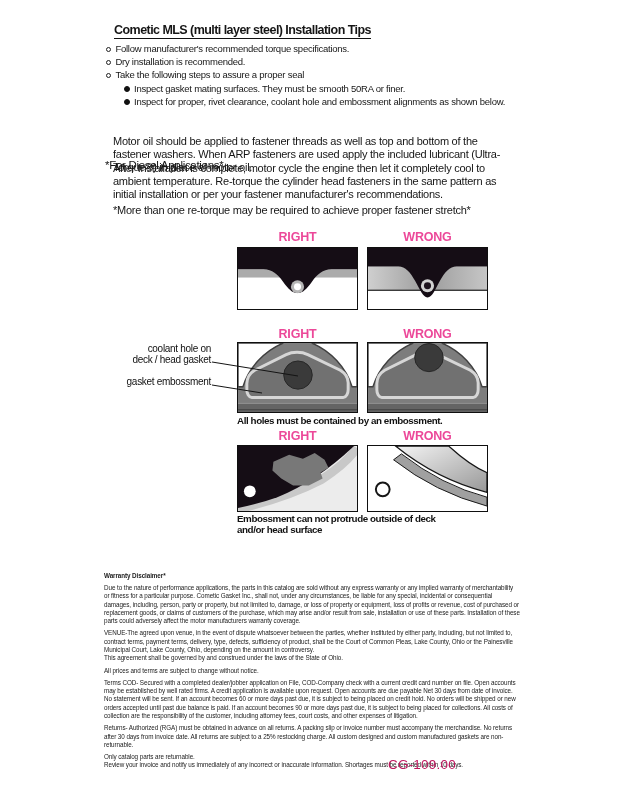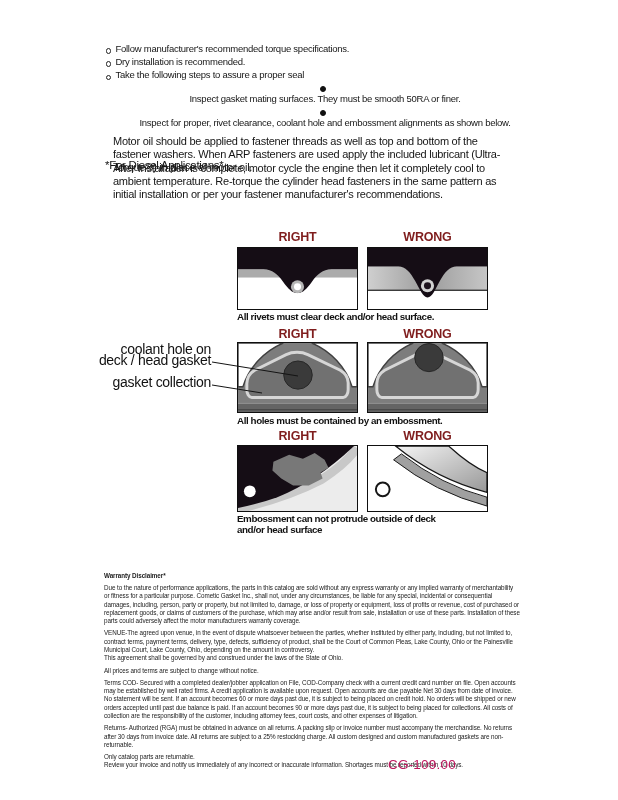--- a/index.html
+++ b/index.html
@@ -4,68 +4,69 @@
 <style>
   html,body{margin:0;padding:0;background:#e8e8e8;}
   .page{position:relative;width:618px;height:800px;background:#ffffff;overflow:hidden;
         font-family:"Liberation Sans", sans-serif;color:#161616;margin:0 auto;}
 
   .title{position:absolute;left:114px;top:23px;font-size:12.5px;font-weight:bold;
          letter-spacing:-0.55px;border-bottom:1.6px solid #111;padding-bottom:1px;white-space:nowrap;}
 
   .tips{position:absolute;left:106px;top:42px;margin:0;padding:0;list-style:none;
         font-size:9.5px;letter-spacing:-0.25px;line-height:13.2px;width:420px;}
-  .tips li{display:flex;align-items:center;}
-  .tips li.sub{margin-left:18px;flex-direction:column;}
+  .tips li{display:flex;align-items:flex-start;}
+  .tips li.sub{margin-left:18px;}
   .mk{flex:0 0 auto;display:inline-block;border-radius:50%;margin:4.5px 4px 0 0;}
   .mk.o{width:3.4px;height:3.4px;border:1px solid #222;background:#fff;}
   .mk.d{width:4px;height:4px;background:#111;border:0.5px solid #111;}
 
   .diesel-h{position:absolute;left:105px;top:119px;font-size:11.5px;font-weight:normal;letter-spacing:-0.3px;margin-top:40px;}
   .para{position:absolute;left:113px;width:402px;font-size:11px;letter-spacing:-0.25px;
         line-height:13.2px;margin:0;}
   .para.p1{top:135px;}
   .para.p2{top:162px;}
   .para.note{top:204px;}
 
   .rw{position:absolute;width:121px;text-align:center;font-size:12.5px;font-weight:bold;
-      letter-spacing:-0.2px;color:#7f1d1d;}
+      letter-spacing:-0.2px;color:#ec4899;}
   .rw.r1{top:230px;} .rw.r2{top:327px;} .rw.r3{top:429px;}
   .rw.colL{left:237px;} .rw.colR{left:367px;}
 
   .panel{position:absolute;border:1.8px solid #0f0f0f;box-sizing:border-box;background:#fff;}
   .panel.colL{left:237px;} .panel.colR{left:367px;}
   .panel.r1{top:247px;width:121px;height:63px;}
   .panel.r2{top:342px;width:121px;height:71px;}
   .panel.r3{top:445px;width:121px;height:67px;}
   .panel svg{display:block;width:100%;height:100%;}
 
   .caption{position:absolute;left:237px;font-size:9.8px;font-weight:bold;letter-spacing:-0.42px;
            color:#121212;line-height:11px;}
   .caption.c1{top:311px;} .caption.c2{top:415px;} .caption.c3{top:513px;}
 
-  .ann{position:absolute;left:90px;width:121px;text-align:right;font-size:14px;
+  .ann{position:absolute;left:90px;width:121px;text-align:right;font-size:10px;
        letter-spacing:-0.3px;line-height:10.8px;color:#111;}
   .ann.a1{top:344px;} .ann.a2{top:377px;}
 
   .leader{position:absolute;left:210px;top:358px;width:92px;height:40px;z-index:5;}
 
   .disclaimer{position:absolute;left:104px;top:572px;width:416px;font-size:6.3px;
               letter-spacing:-0.08px;line-height:8.35px;color:#222;}
   .disclaimer .d-h{font-weight:bold;margin:0 0 3.5px 0;}
   .disclaimer p{margin:0 0 3.8px 0;}
   .disclaimer p.tight{margin:0;}
 
   .footer-code{position:absolute;left:388px;top:757px;font-size:13.5px;letter-spacing:0.2px;color:#be185d;}
 </style>
 </head>
 <body>
 
 <div class="page">
 
+  <div class="title">Cometic MLS (multi layer steel) Installation Tips</div>
 
   <ul class="tips">
     <li>
       <span class="mk o"></span>
       <span>Follow manufacturer's recommended torque specifications.</span>
     </li>
     <li>
       <span class="mk o"></span>
       <span>Dry installation is recommended.</span>
     </li>
@@ -79,20 +80,21 @@
     </li>
     <li class="sub">
       <span class="mk d"></span>
       <span>Inspect for proper, rivet clearance, coolant hole and embossment alignments as shown below.</span>
     </li>
   </ul>
 
   <div class="diesel-h">*For Diesel Applications*</div>
   <p class="para p1">Motor oil should be applied to fastener threads as well as top and bottom of the fastener washers. When ARP fasteners are used apply the included lubricant (Ultra-Torque®) in place of motor oil.</p>
   <p class="para p2">After Installation is complete, motor cycle the engine then let it completely cool to ambient temperature. Re-torque the cylinder head fasteners in the same pattern as initial installation or per your fastener manufacturer's recommendations.</p>
+  <p class="para note">*More than one re-torque may be required to achieve proper fastener stretch*</p>
 
   <div class="rw r1 colL">RIGHT</div>
   <div class="rw r1 colR">WRONG</div>
 
   <div class="panel r1 colL">
     <svg viewBox="0 0 121 63" preserveAspectRatio="none">
       <rect width="121" height="63" fill="#ffffff"></rect>
       <rect x="0" y="22" width="121" height="8.5" fill="#ababab"></rect>
       <path d="M0 0 H121 V22 H95 C86 22 81 27 75 35 C70 42 66 46.5 60.5 46.5 C55 46.5 51 42 46 35 C40 27 35 22 26 22 H0 Z" fill="#150d15"></path>
       <circle cx="60.5" cy="40" r="6.7" fill="#b5b5b5"></circle>
@@ -109,30 +111,29 @@
         </linearGradient>
       </defs>
       <rect width="121" height="63" fill="#ffffff"></rect>
       <rect y="19" width="121" height="24.5" fill="url(#deckGradW)"></rect>
       <rect y="43" width="121" height="1.3" fill="#262626"></rect>
       <path d="M0 0 H121 V19 H90 C83 19 78 25 73 34 C68 43 65.5 51 60.5 51 C56 51 53 43 48 34 C43 25 38 19 31 19 H0 Z" fill="#150d15"></path>
       <circle cx="60.5" cy="39" r="6.7" fill="#d2d2d2"></circle>
       <circle cx="60.5" cy="39" r="3.6" fill="#1d131d"></circle>
     </svg>
   </div>
-  <div class="caption c1">All rivets must clear deck and/or head surface.</div>
 
   <div class="rw r2 colL">RIGHT</div>
   <div class="rw r2 colR">WRONG</div>
 
   <div class="ann a1">
     <div>coolant hole on</div>
     <div>deck / head gasket</div>
   </div>
-  <div class="ann a2">gasket collection</div>
+  <div class="ann a2">gasket embossment</div>
 
   <svg class="leader">
     <line x1="2" y1="4" x2="88" y2="18" stroke="#141414" stroke-width="1"></line>
     <line x1="2" y1="27" x2="52" y2="35" stroke="#141414" stroke-width="1"></line>
   </svg>
 
   <div class="panel r2 colL">
     <svg viewBox="0 0 121 71" preserveAspectRatio="none">
       <rect width="121" height="71" fill="#7d7d7d"></rect>
       <path d="M0 0 H46 C27 8 11 25 5 45 L0 45 Z" fill="#ffffff" stroke="#3f3f3f" stroke-width="1.4"></path>

